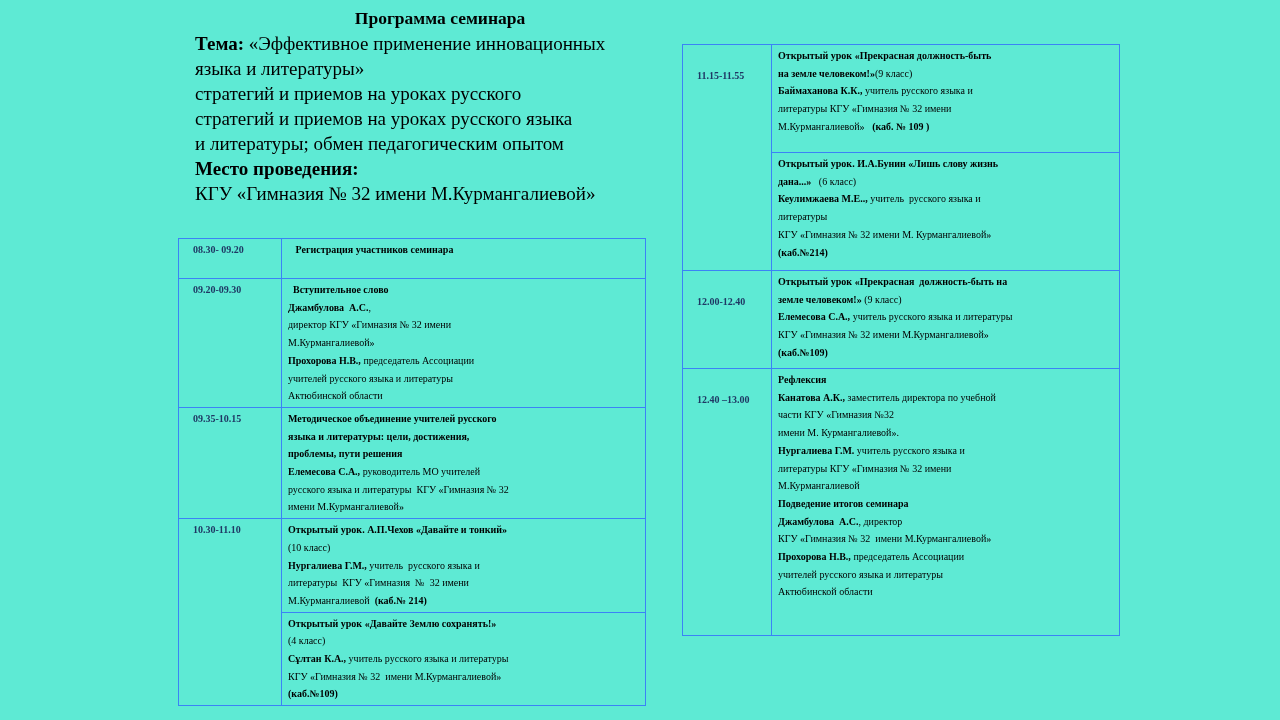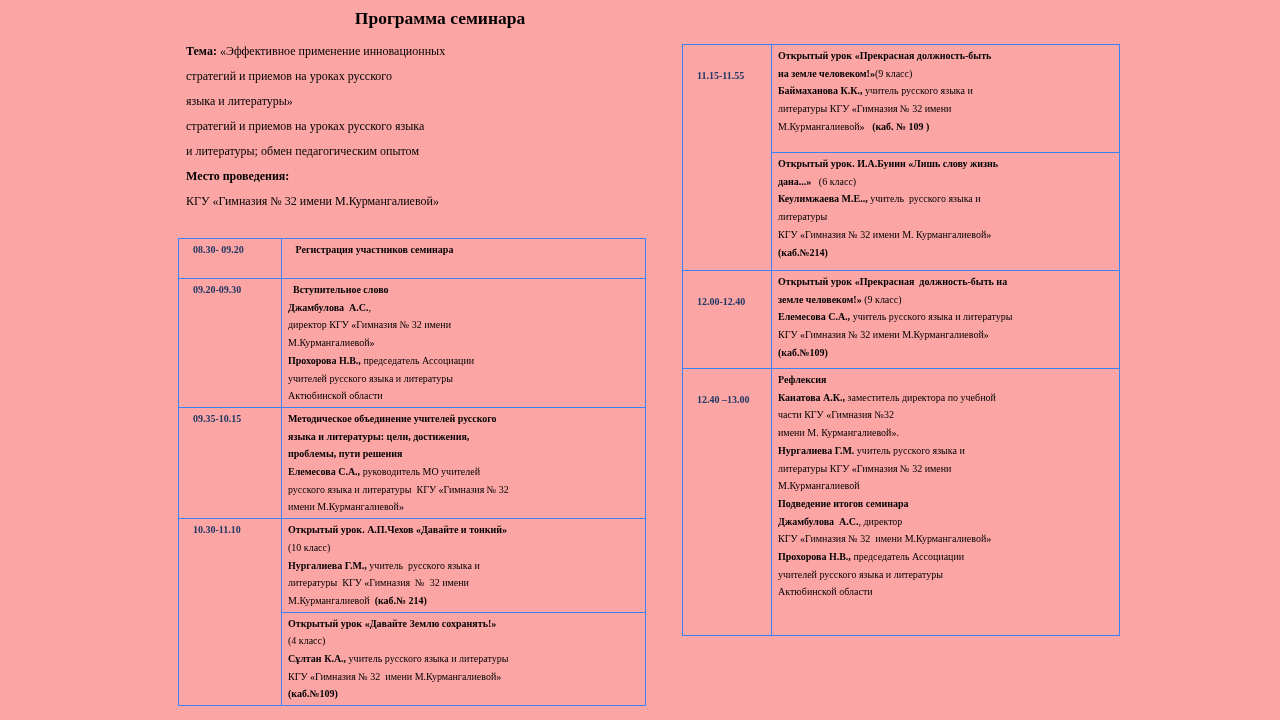--- a/index.html
+++ b/index.html
@@ -3,30 +3,30 @@
 <meta charset="utf-8">
 <style>
   html,body{margin:0;padding:0;}
   body{
     width:1280px;height:720px;
     background:#ffffff;
     font-family:"Liberation Serif", serif;
     color:#000000;
     overflow:hidden;
   }
-  .doc{position:relative;width:1280px;height:720px;background:#fca5a5;}
+  .doc{position:relative;width:1280px;height:720px;background:#5eead4;}
 
   
   .doc-title{
     position:absolute;left:186px;top:6px;width:508px;
     font-size:17.5px;font-weight:bold;text-align:center;line-height:25px;
   }
   .intro{
-    position:absolute;left:186px;top:31px;width:480px;
-    font-size:12px;line-height:25px;margin-top:8px;
+    position:absolute;left:195px;top:31px;width:480px;
+    font-size:19px;line-height:25px;
   }
   .intro .line{white-space:pre-wrap;}
 
   
   .tbl{position:absolute;border-collapse:collapse;table-layout:fixed;}
   .tbl td{
     border:1px solid #3b82f6;
     vertical-align:top;
     font-size:10px;line-height:17.7px;
   }
@@ -57,22 +57,22 @@
 </style>
 </head>
 <body>
 
 <div class="doc">
 
   <div class="doc-title">Программа семинара</div>
 
   <div class="intro">
       <div class="line"><span class="b">Тема: </span><span>«Эффективное применение инновационных</span></div>
+      <div class="line"><span>языка и литературы»</span></div>
       <div class="line"><span>стратегий и приемов на уроках русского</span></div>
-      <div class="line"><span>языка и литературы»</span></div>
       <div class="line"><span>стратегий и приемов на уроках русского языка</span></div>
       <div class="line"><span>и литературы; обмен педагогическим опытом</span></div>
       <div class="line"><span class="b">Место проведения:</span></div>
       <div class="line"><span>КГУ «Гимназия № 32 имени М.Курмангалиевой»</span></div>
     </div>
 
   <table class="tbl tbl-left">
     <colgroup>
         <col class="c1">
         <col>

